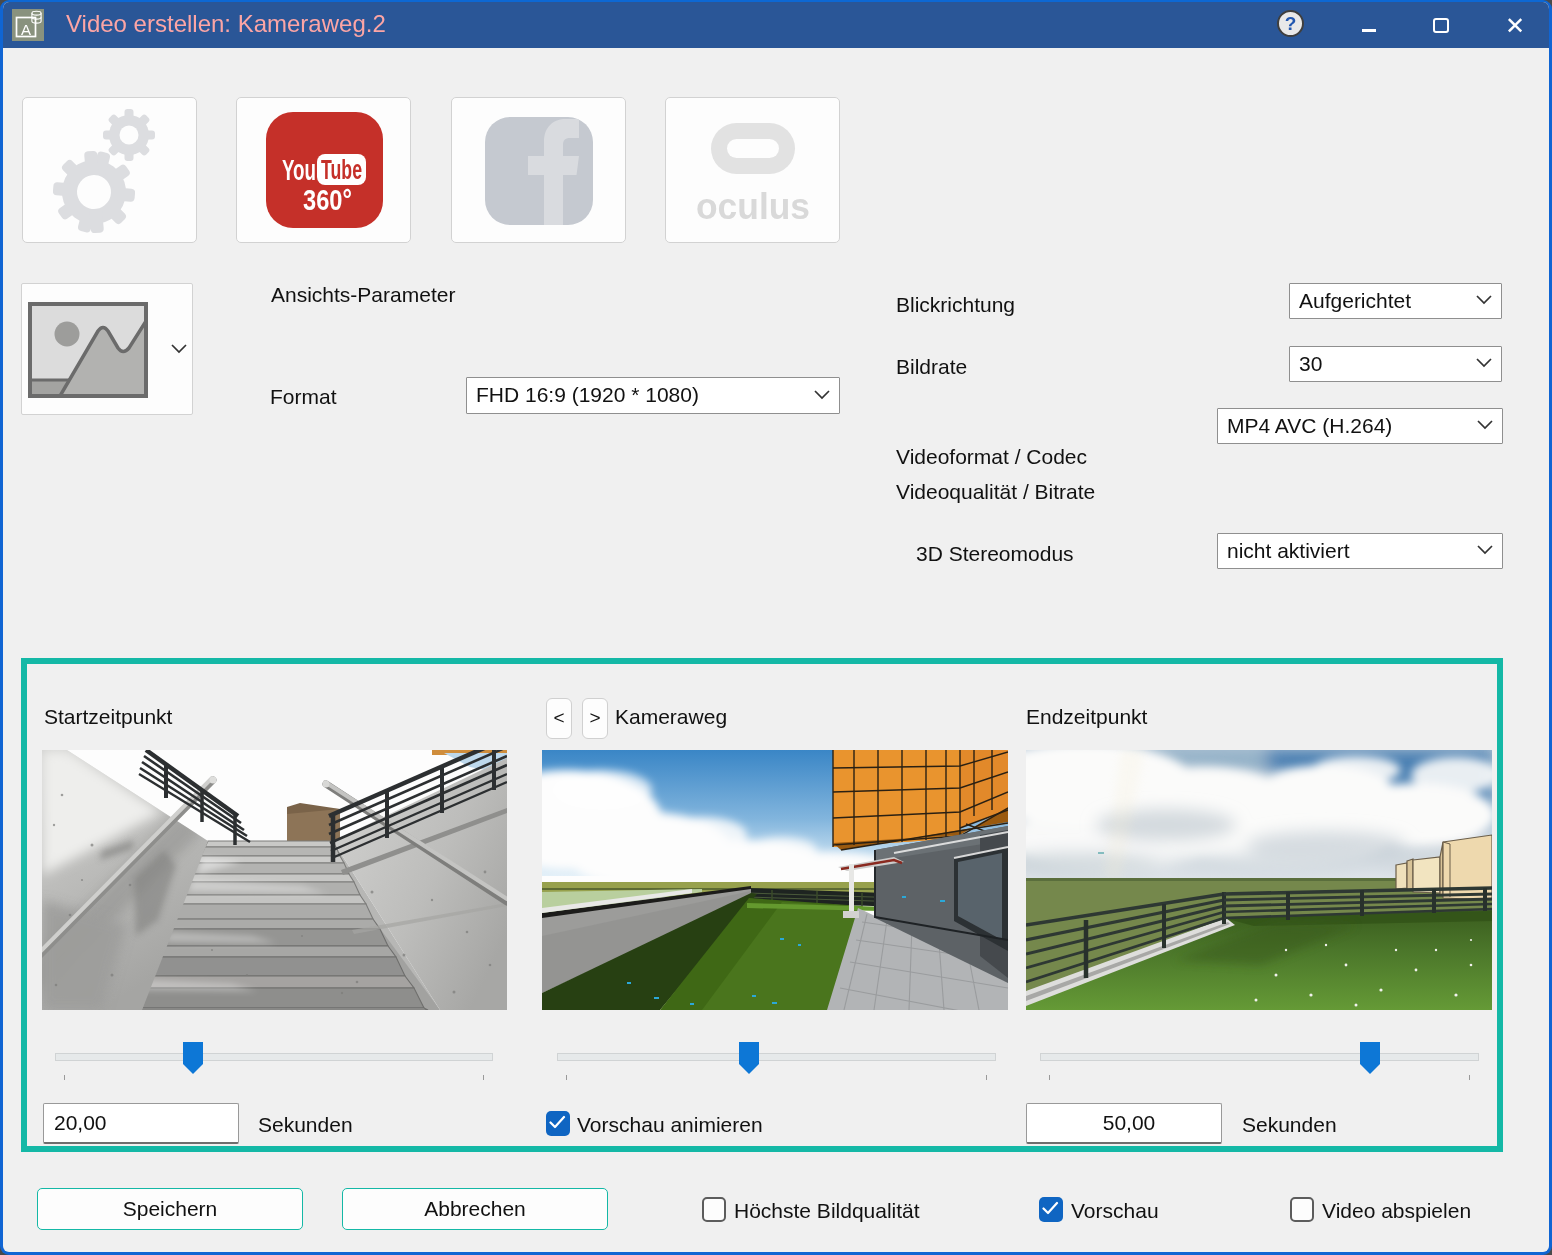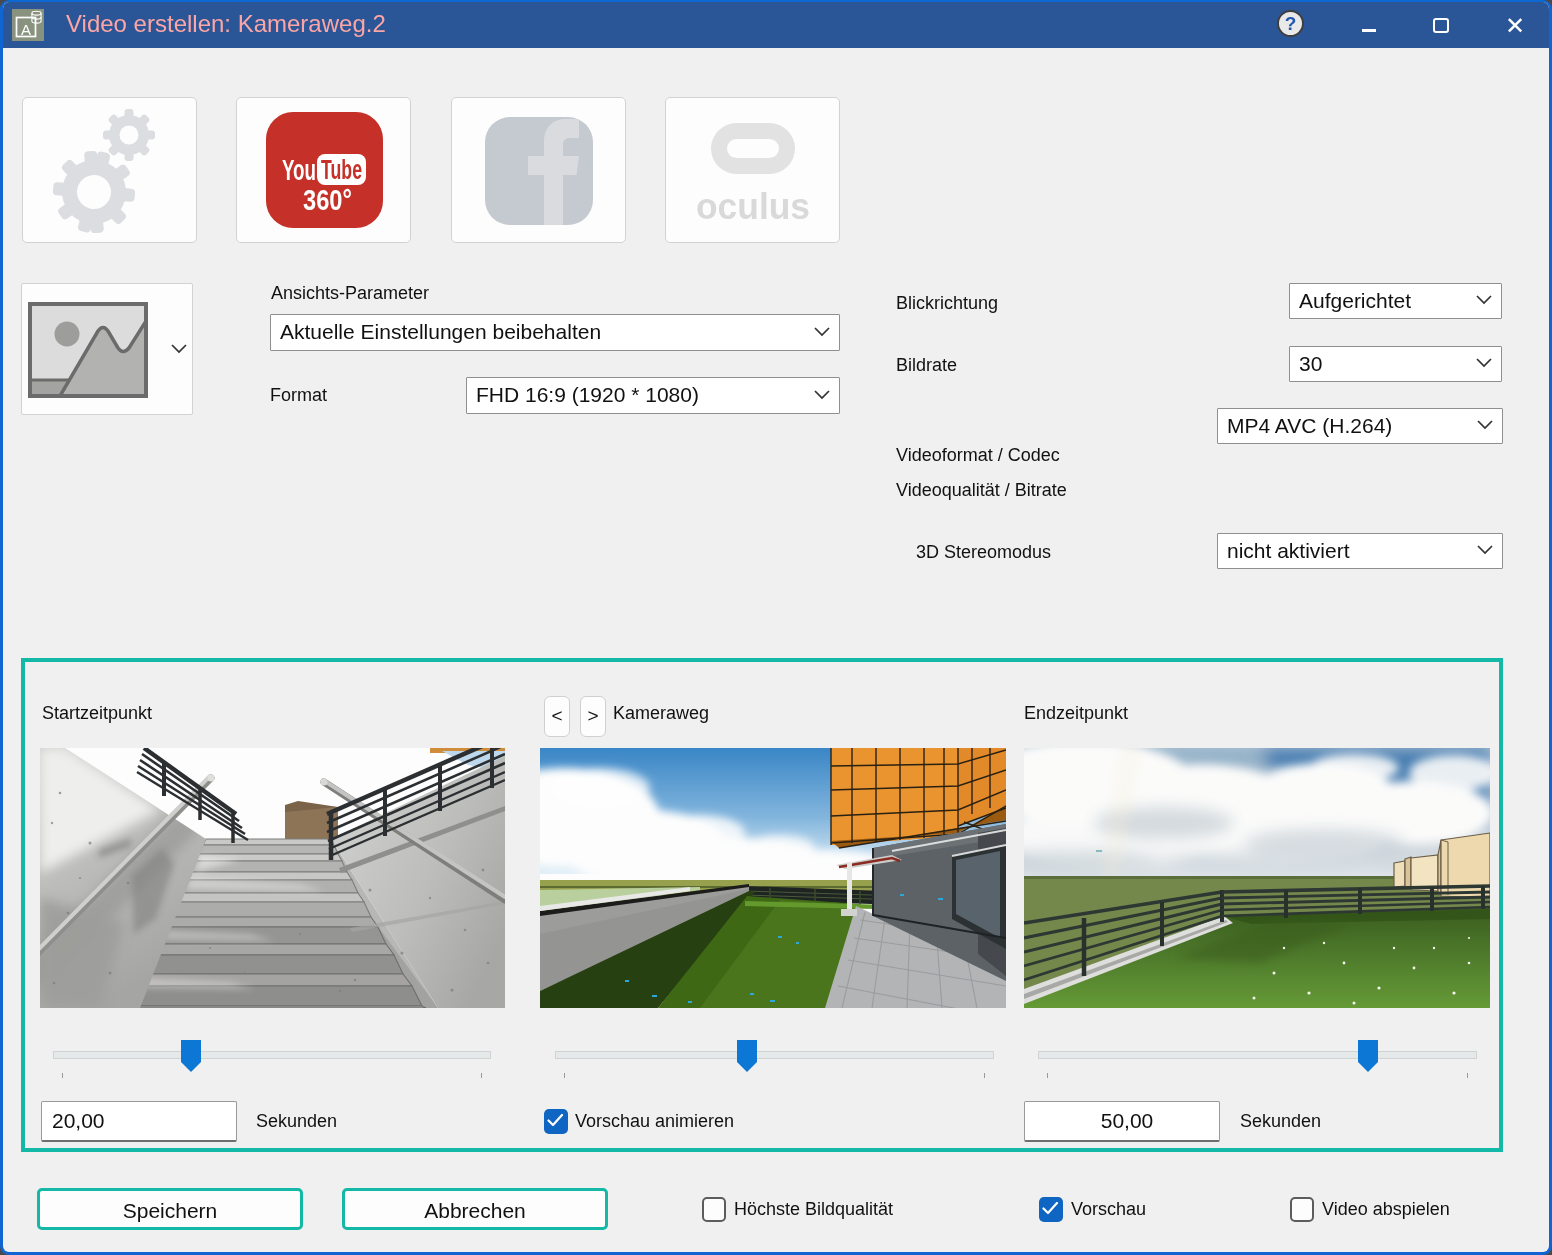--- a/index.html
+++ b/index.html
@@ -10,32 +10,32 @@
 #titlebar .ticon { position:absolute; left:9px; top:7px; width:32px; height:32px; background:#89927e; }
 #title { position:absolute; left:63px; top:8px; color:#fca5a5; font-size:24px; }
 .helpbtn { position:absolute; left:1274px; top:8px; width:27px; height:27px; border-radius:50%; background:#e9e9e9; border:2px solid #3f3f3f; color:#2257b0; font-size:19px; font-weight:bold; text-align:center; line-height:24px; }
 .minbtn { position:absolute; left:1359px; top:27px; width:14px; height:3px; background:#fff; }
 .maxbtn { position:absolute; left:1430px; top:16px; width:16px; height:15px; border:2px solid #fff; border-radius:3px; }
 .closex { position:absolute; left:1502px; top:15px; width:18px; height:18px; color:#fff; font-size:24px; line-height:18px; }
 .tile { position:absolute; top:95px; width:175px; height:146px; background:#fdfdfd; border:1px solid #d2d2d2; border-radius:5px; }
 .sel { position:absolute; background:#fff; border:1px solid #8f8f8f; border-radius:1px; font-size:21px; color:#111; }
 .sel .tx { position:absolute; left:9px; top:5px; white-space:nowrap; }
 .sel svg.chev { position:absolute; right:9px; top:50%; margin-top:-6px; }
-.lbl { position:absolute; font-size:18px; color:#111; white-space:nowrap; }
-#panel { position:absolute; left:18px; top:656px; width:1482px; height:494px; border:4px solid #14b8a6; }
+.lbl { position:absolute; font-size:21px; color:#111; white-space:nowrap; }
+#panel { position:absolute; left:18px; top:656px; width:1482px; height:494px; border:6px solid #14b8a6; }
 .pimg { position:absolute; top:86px; width:466px; height:260px; }
 .slider { position:absolute; top:389px; height:8px; background:#e6e9ea; border:1px solid #d0d3d4; }
 .thumb { position:absolute; top:-12px; width:20px; height:33px; }
 .tick { position:absolute; top:21px; width:1px; height:5px; background:#9a9a9a; }
 .inp { position:absolute; top:439px; width:196px; height:41px; background:#fff; border:1px solid #999; border-bottom:2px solid #6e6e6e; border-radius:2px; font-size:21px; color:#111; padding:7px 0 0 10px; }
 .cb { position:absolute; width:24px; height:25px; border-radius:5px; }
 .cb.on { background:#0f65c2; }
 .cb.off { background:#fdfdfd; border:2px solid #5c5c5c; }
 .cb svg { position:absolute; left:3px; top:4px; }
-.btn { position:absolute; top:1186px; width:266px; height:42px; background:#fdfdfd; border:3px solid #14b8a6; border-radius:5px; font-size:21px; color:#111; text-align:center; line-height:40px; }
+.btn { position:absolute; top:1186px; width:266px; height:42px; background:#fdfdfd; border:1px solid #14b8a6; border-radius:5px; font-size:21px; color:#111; text-align:center; line-height:40px; }
 .navb { position:absolute; top:34px; width:26px; height:41px; background:#fdfdfd; border:1px solid #d0d0d0; border-radius:6px; font-size:19px; color:#111; text-align:center; line-height:38px; }
 </style>
 </head>
 <body>
 <div id="win">
   <div id="titlebar">
     <div class="ticon"><svg width="32" height="32" viewBox="0 0 32 32">
       <rect x="4.5" y="8.5" width="19" height="19" fill="none" stroke="#fff" stroke-width="1.7"></rect>
       <text x="14" y="25.5" font-family="Liberation Sans" font-size="15" fill="#fff" text-anchor="middle">A</text>
       <g stroke="#fff" stroke-width="1.1" fill="none">
@@ -121,26 +121,20 @@
         <line x1="10" y1="96" x2="122" y2="96" stroke="#6b6b6b" stroke-width="3"></line>
         <path d="M38 112 L76 47 Q81 40 86 47 L96 64 Q101 71 107 64 L122 40 V112 Z" fill="#b2b2b0"></path>
         <path d="M38 112 L76 47 Q81 40 86 47 L96 64 Q101 71 107 64 L124 37" fill="none" stroke="#6b6b6b" stroke-width="3.5"></path>
       </g>
       <circle cx="45" cy="50" r="12.5" fill="#9d9d9b"></circle>
       <path d="M150 61 L157 68 L164 61" fill="none" stroke="#333" stroke-width="1.7"></path>
     </svg>
   </div>
 
   <div class="lbl" style="left:268px;top:281px;">Ansichts-Parameter</div>
-  <div class="sel" style="left:267px;top:312px;width:570px;height:37px;">
-      <span class="tx">Aktuelle Einstellungen beibehalten</span>
-      <svg class="chev" width="16" height="10" viewBox="0 0 16 10">
-        <path d="M1 1 L8 8 L15 1" fill="none" stroke="#333" stroke-width="1.7"></path>
-      </svg>
-    </div>
   <div class="lbl" style="left:267px;top:383px;">Format</div>
   <div class="sel" style="left:463px;top:375px;width:374px;height:37px;">
       <span class="tx">FHD 16:9 (1920 * 1080)</span>
       <svg class="chev" width="16" height="10" viewBox="0 0 16 10">
         <path d="M1 1 L8 8 L15 1" fill="none" stroke="#333" stroke-width="1.7"></path>
       </svg>
     </div>
 
   <div class="lbl" style="left:893px;top:291px;">Blickrichtung</div>
   <div class="lbl" style="left:893px;top:353px;">Bildrate</div>

